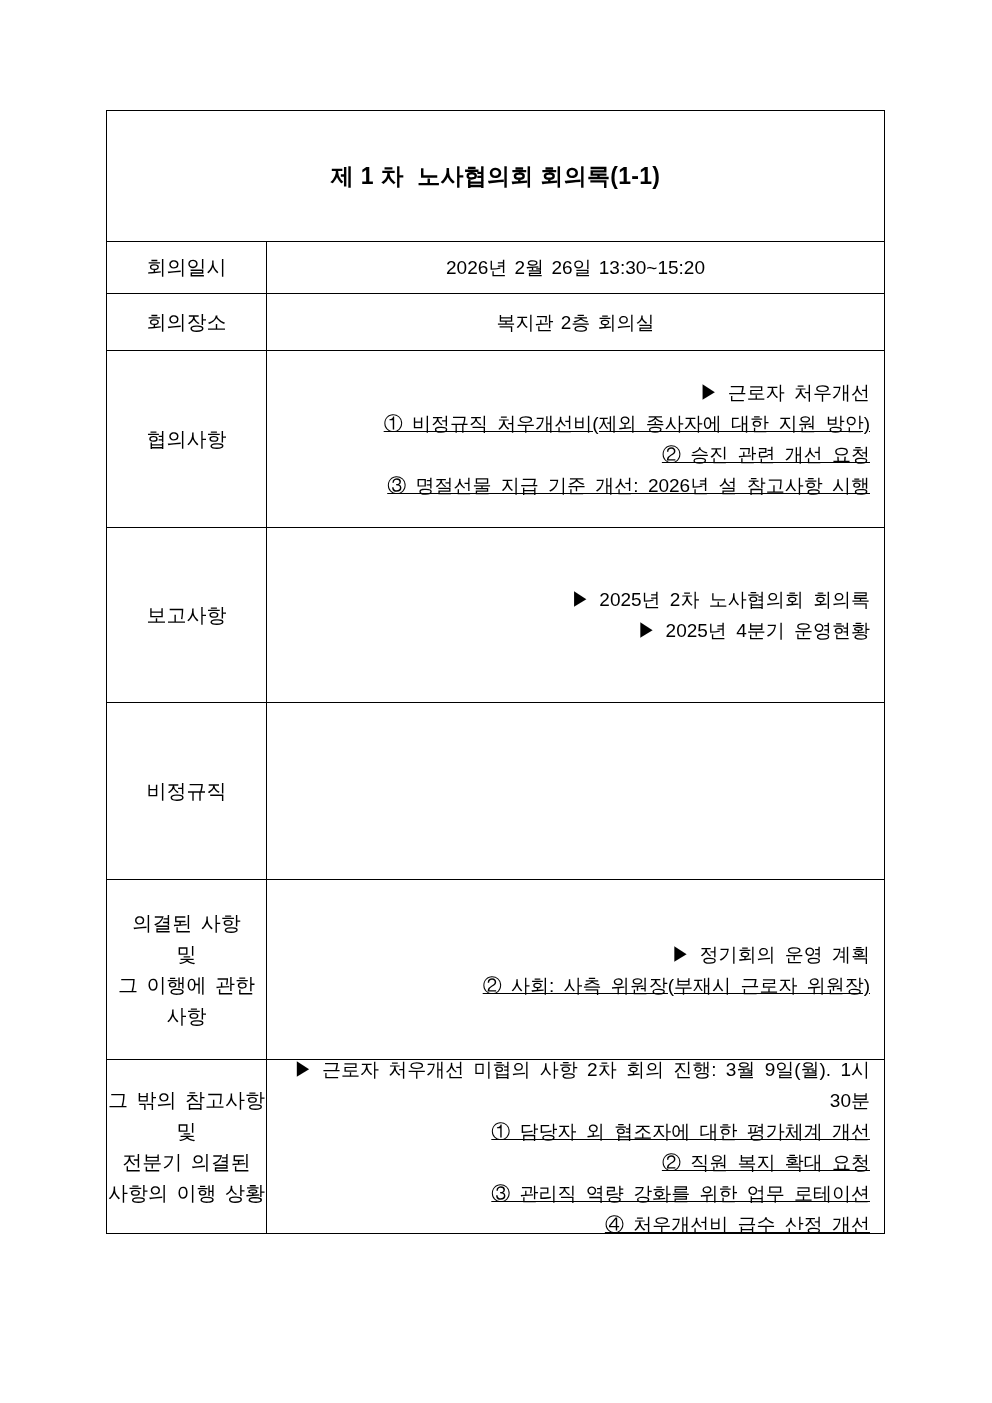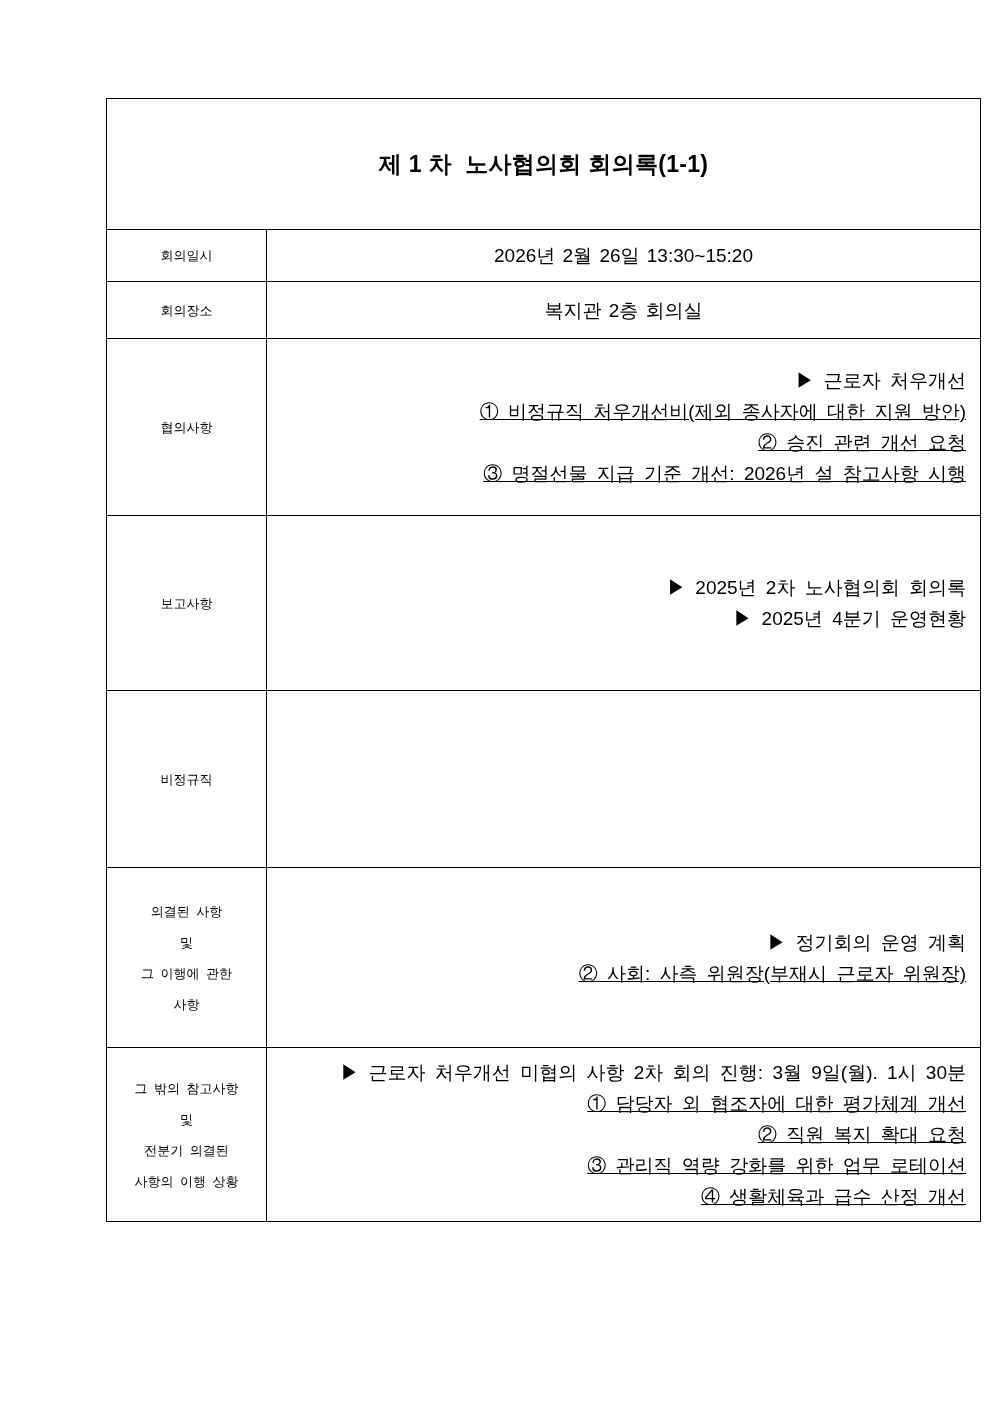--- a/index.html
+++ b/index.html
@@ -7,22 +7,22 @@
     width: 992px;
     height: 1403px;
     background: #ffffff;
     font-family: "Liberation Sans", sans-serif;
     color: #000000;
     position: relative;
   }
   .doc-table {
     position: absolute;
     left: 106px;
-    top: 98px;
-    width: 875px;
+    top: 110px;
+    width: 779px;
     border: 1px solid #000000;
     background: #ffffff;
   }
   .title-cell {
     height: 130px;
     display: flex;
     align-items: center;
     justify-content: center;
     font-size: 23px;
     font-weight: bold;
@@ -41,21 +41,21 @@
   .h174 { height: 174px; }
   .lcell {
     flex: 0 0 160px;
     width: 160px;
     border-right: 1px solid #000000;
     display: flex;
     align-items: center;
     justify-content: center;
     text-align: center;
     white-space: pre-line;
-    font-size: 13px;
+    font-size: 20px;
     line-height: 31px;
     word-spacing: 3px;
   }
   .ccell {
     flex: 1 1 auto;
     display: flex;
     flex-direction: column;
     justify-content: center;
     font-size: 19px;
     line-height: 31px;
@@ -124,17 +124,17 @@
   <div class="trow h174">
     <div class="lcell">그 밖의 참고사항
 및
 전분기 의결된
 사항의 이행 상황</div>
     <div class="ccell">
       <div class="line lv1">▶ 근로자 처우개선 미협의 사항 2차 회의 진행: 3월 9일(월). 1시 30분</div>
       <div class="line lv2">① 담당자 외 협조자에 대한 평가체계 개선</div>
       <div class="line lv2">② 직원 복지 확대 요청</div>
       <div class="line lv2">③ 관리직 역량 강화를 위한 업무 로테이션</div>
-      <div class="line lv2">④ 생활체육과 급수 산정 개선</div>
+      <div class="line lv2">④ 처우개선비 급수 산정 개선</div>
     </div>
   </div>
 
 </div>
 
 </body></html>

